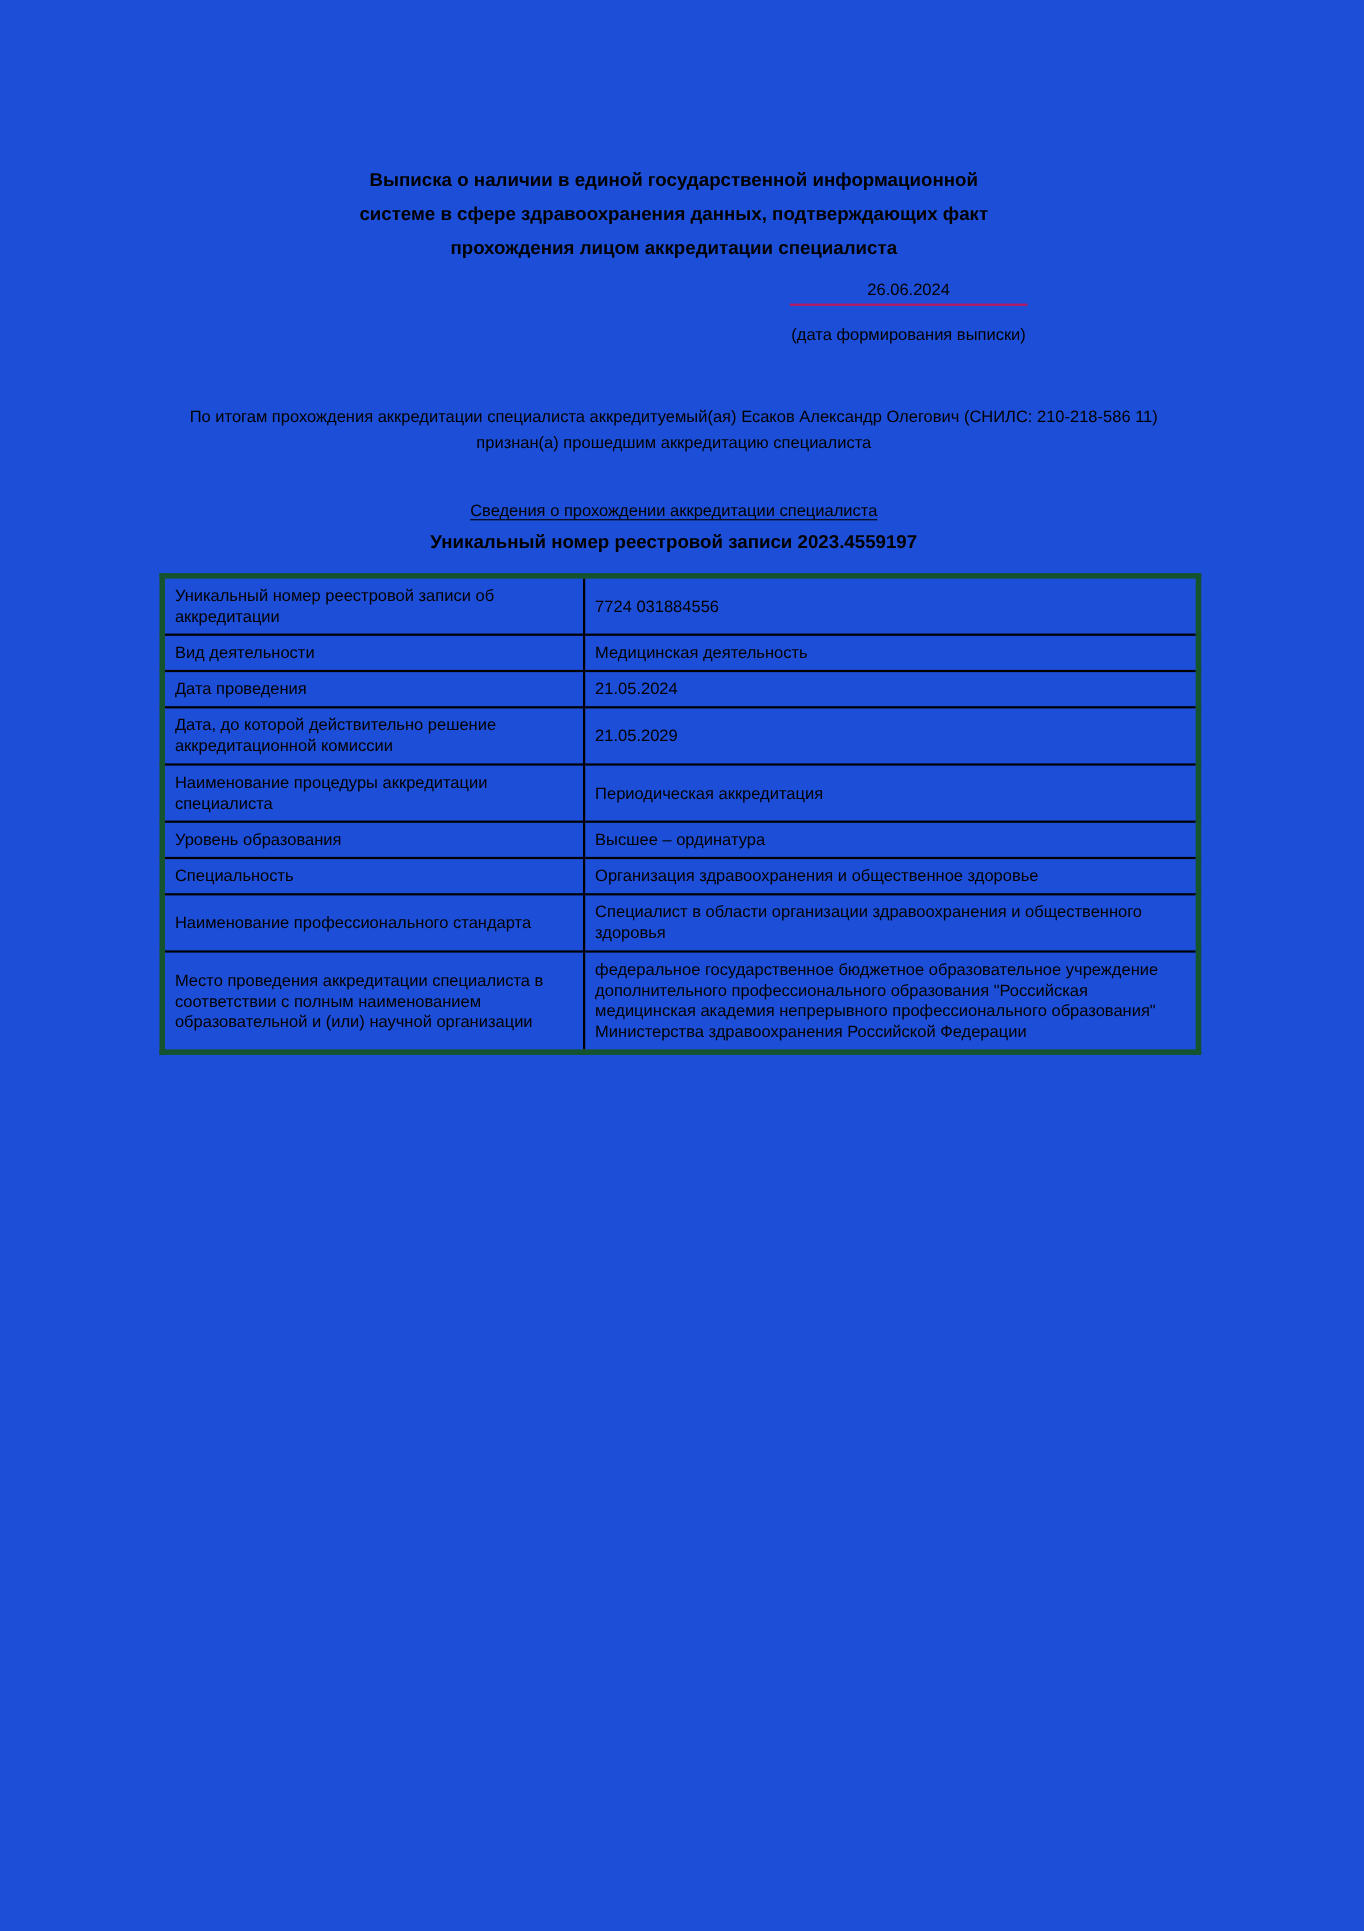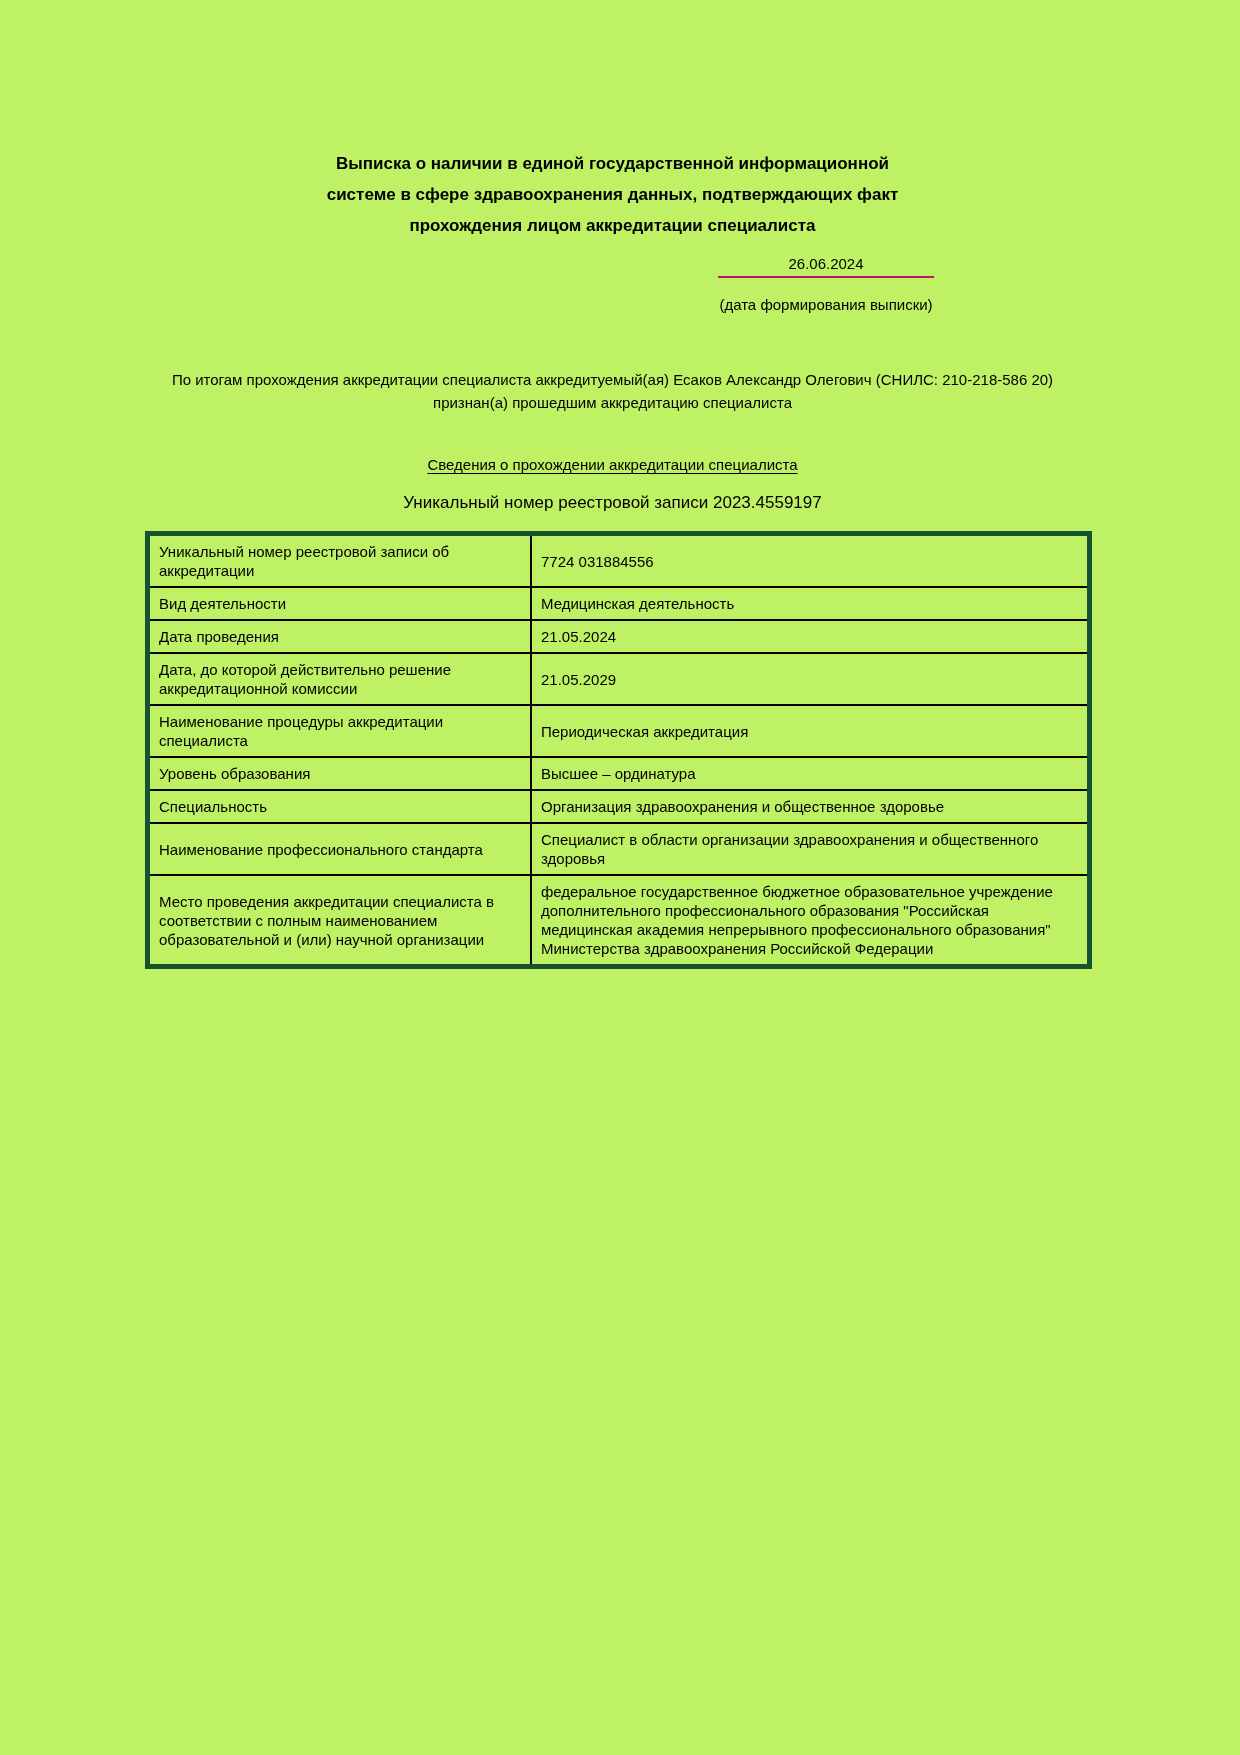--- a/index.html
+++ b/index.html
@@ -4,21 +4,21 @@
 <style>
   html, body {
     margin: 0;
     padding: 0;
     background: #ffffff;
   }
   .page {
     position: relative;
     width: 1240px;
     height: 1755px;
-    background: #bef264;
+    background: #1d4ed8;
     color: #000000;
     font-family: "Liberation Sans", sans-serif;
     box-sizing: border-box;
     padding: 148px 160px 0 145px;
     overflow: hidden;
   }
   .doc-title {
     text-align: center;
     font-size: 17px;
     font-weight: bold;
@@ -52,24 +52,24 @@
   .section-heading {
     margin-top: 42px;
     text-align: center;
     font-size: 15px;
   }
   .section-heading .underlined {
     text-decoration: underline;
     text-underline-offset: 3px;
   }
   .registry-heading {
-    margin-top: 20px;
+    margin-top: 10px;
     text-align: center;
     font-size: 17px;
-    font-weight: normal;
+    font-weight: bold;
   }
   table.acc-table {
     margin-top: 18px;
     width: 935px;
     border-collapse: collapse;
     border: 5px solid #14532d;
     table-layout: fixed;
   }
   table.acc-table td {
     border: 2px solid #000000;
@@ -92,21 +92,21 @@
     <div>системе в сфере здравоохранения данных, подтверждающих факт</div>
     <div>прохождения лицом аккредитации специалиста</div>
   </div>
 
   <div class="date-block">
     <span class="date-value">26.06.2024</span>
     <span class="date-caption">(дата формирования выписки)</span>
   </div>
 
   <div class="intro">
-    <div>По итогам прохождения аккредитации специалиста аккредитуемый(ая) Есаков Александр Олегович (СНИЛС: 210-218-586 20)</div>
+    <div>По итогам прохождения аккредитации специалиста аккредитуемый(ая) Есаков Александр Олегович (СНИЛС: 210-218-586 11)</div>
     <div>признан(а) прошедшим аккредитацию специалиста</div>
   </div>
 
   <div class="section-heading">
     <span class="underlined">Сведения о прохождении аккредитации специалиста</span>
   </div>
 
   <div class="registry-heading">Уникальный номер реестровой записи 2023.4559197</div>
 
   <table class="acc-table">

